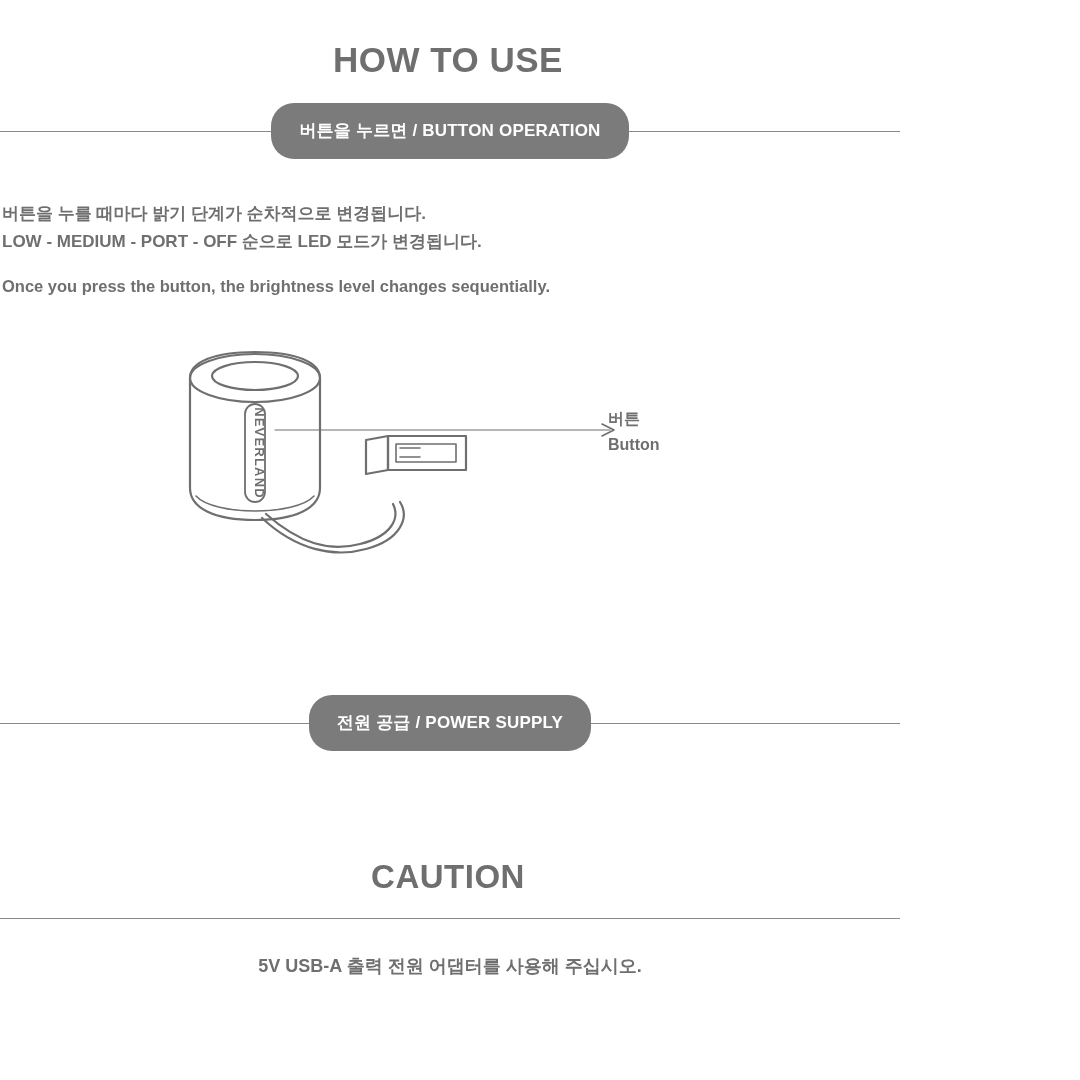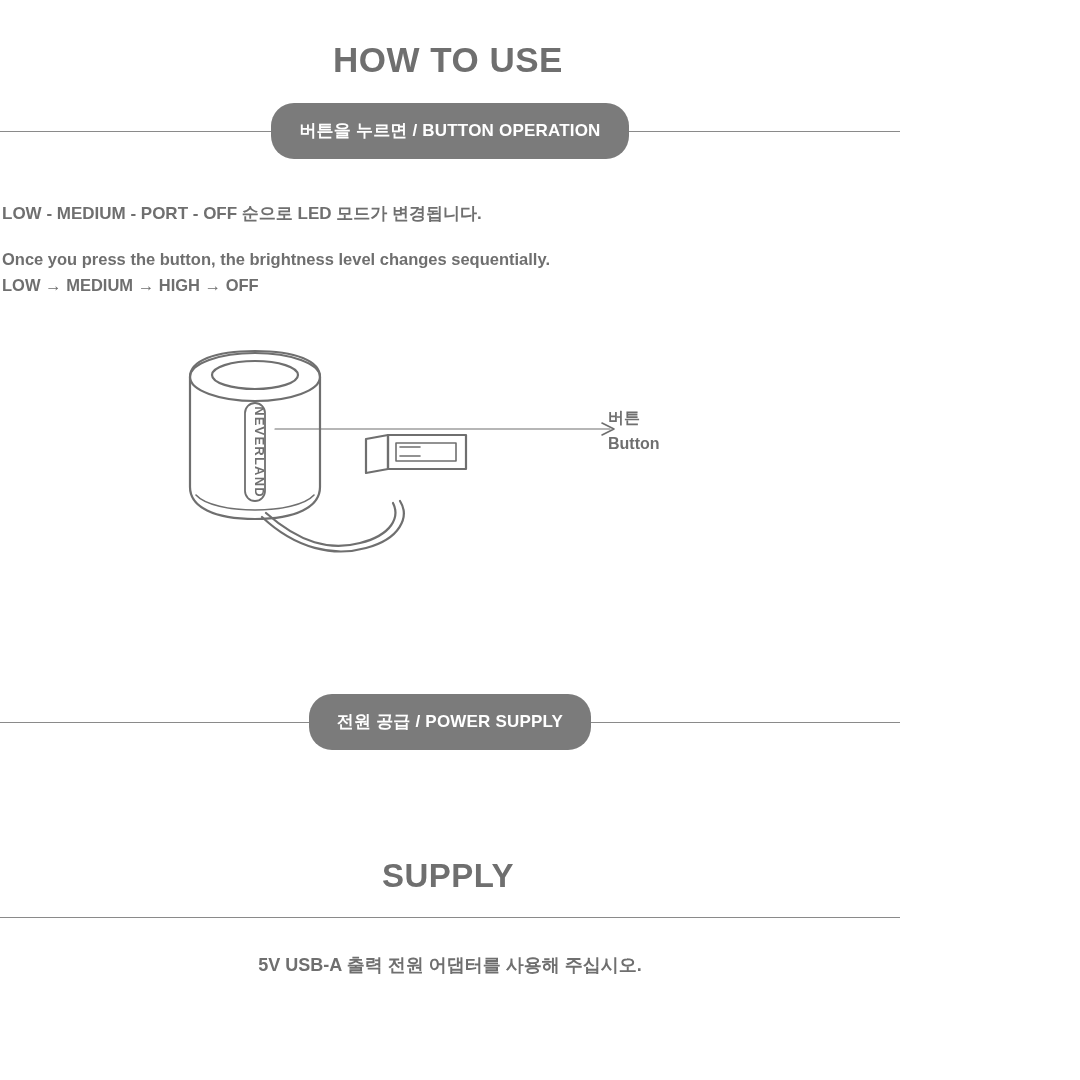--- a/index.html
+++ b/index.html
@@ -147,24 +147,24 @@
   <h1 class="main-title"><span>HOW TO USE</span></h1>
 
   <div class="section-head" style="margin-top:28px;">
     <div class="rule"></div>
     <div class="pill">
       <span class="kr">버튼을 누르면</span><span class="sep"> / </span><span class="en">BUTTON OPERATION</span>
     </div>
   </div>
 
   <div class="body-block" style="margin-top:46px;">
+    <div class="line">버튼을 누를 때마다 밝기 단계가 순차적으로 변경됩니다.</div>
     <div class="line">LOW - MEDIUM - PORT - OFF 순으로 LED 모드가 변경됩니다.</div>
     <div class="gap-small"></div>
     <div class="line en">Once you press the button, the brightness level changes sequentially.</div>
-    <div class="line en">LOW → MEDIUM → HIGH → OFF</div>
   </div>
 
   <div class="illustration">
     <svg width="900" height="300" viewBox="0 0 900 300">
       <g fill="none" stroke="#6f6f6f" stroke-width="2.2" stroke-linecap="round" stroke-linejoin="round">
 
         <path d="M190 60 
                  C190 44 214 34 255 34
                  C296 34 320 44 320 60
                  L320 170
@@ -202,20 +202,20 @@
   </div>
 
   <div class="section-head" style="margin-top:82px;">
     <div class="rule"></div>
     <div class="pill">
       <span class="kr">전원 공급</span><span class="sep"> / </span><span class="en">POWER SUPPLY</span>
     </div>
   </div>
 
 
-  <h2 class="caution-title" style="margin-top:112px;">SUPPLY</h2>
+  <h2 class="caution-title" style="margin-top:112px;">CAUTION</h2>
   <div class="caution-rule"></div>
   <div class="caution-body">
     <div>5V USB-A 출력 전원 어댑터를 사용해 주십시오.</div>
 
   </div>
 
 </div>
 
 </body></html>

